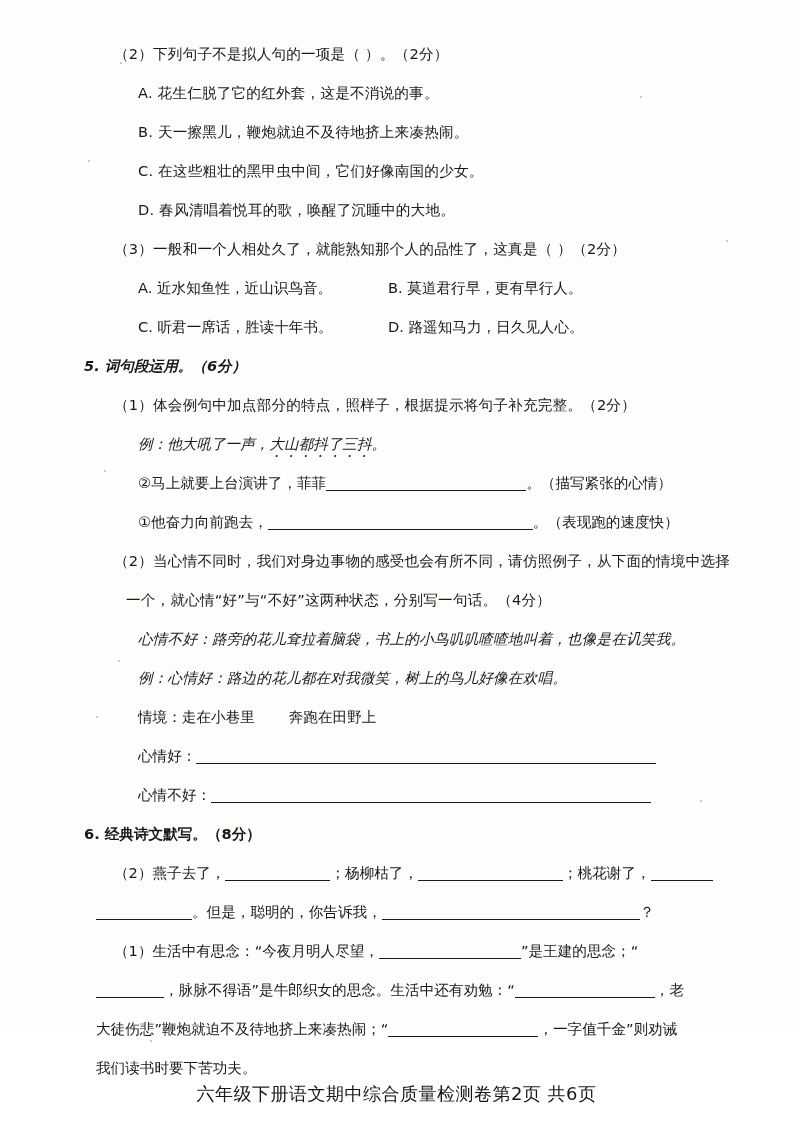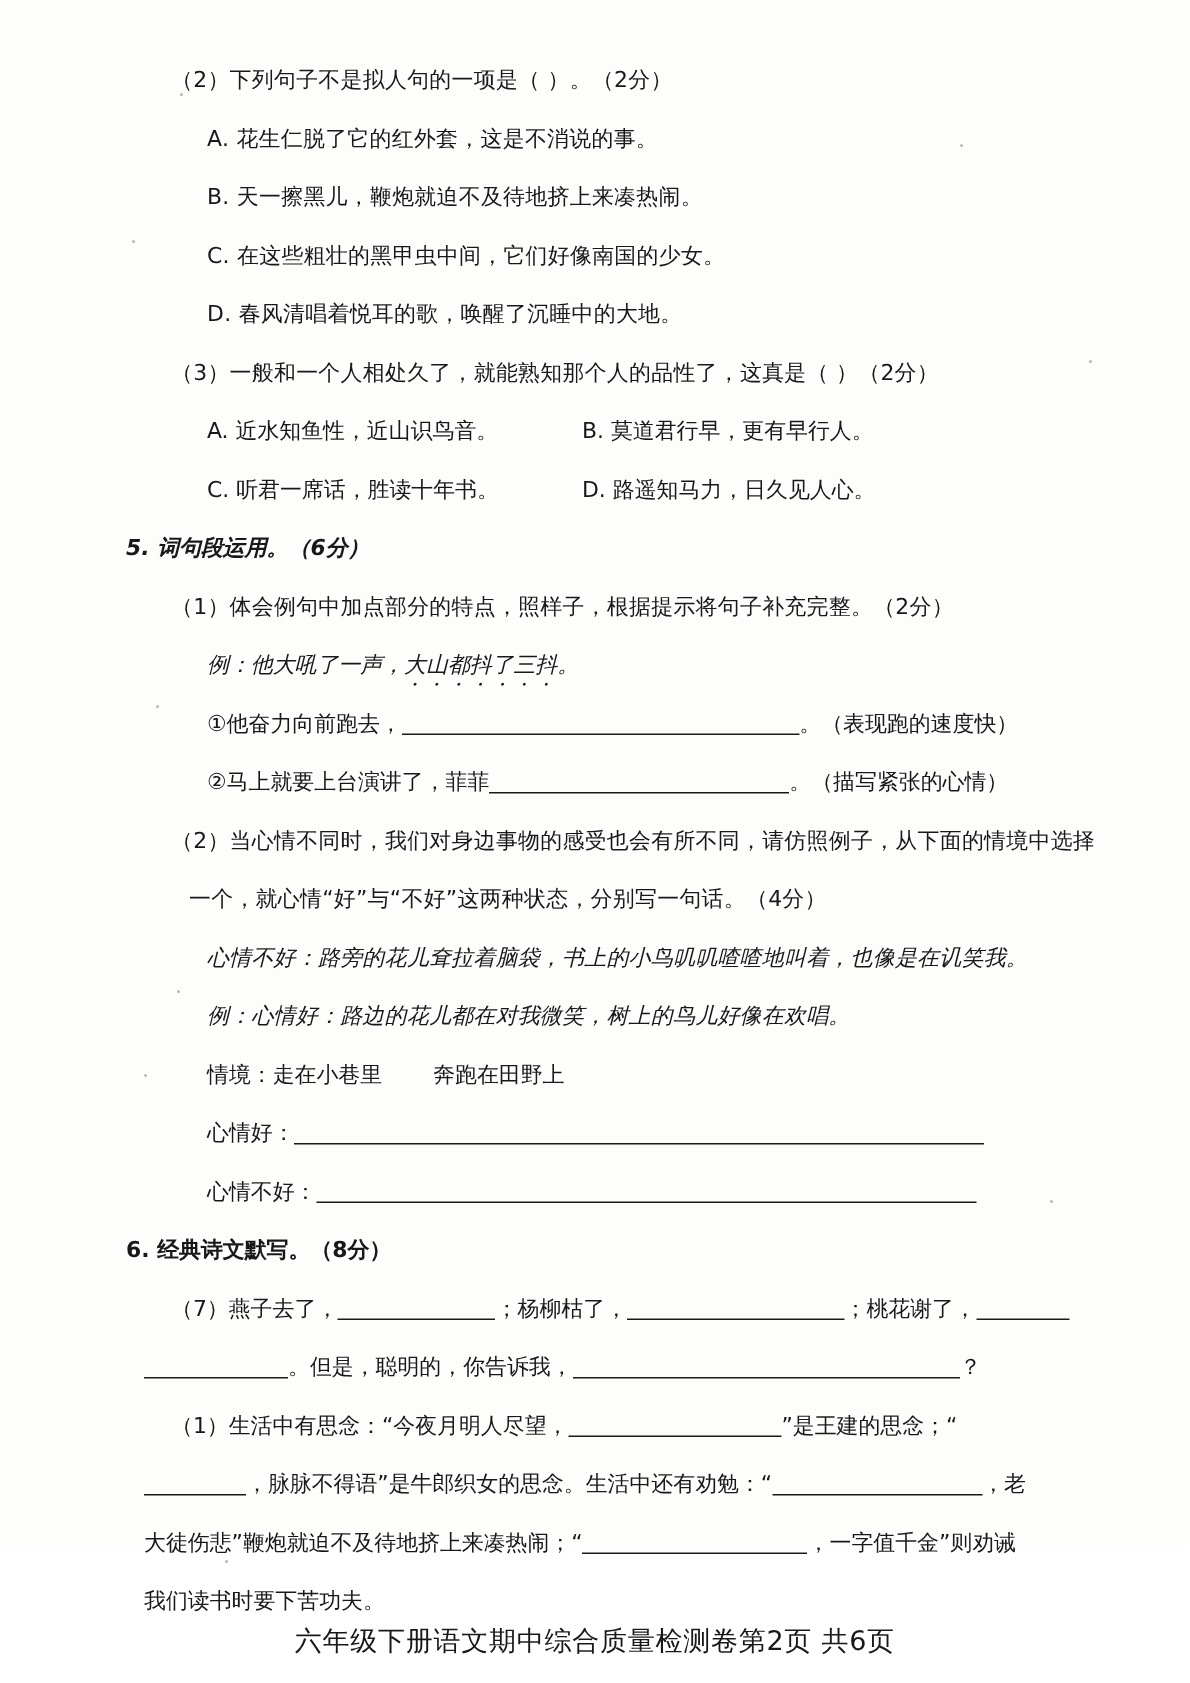--- a/index.html
+++ b/index.html
@@ -128,25 +128,25 @@
     </div>
 
     <div class="num-head" style="margin-left:-12px;font-style:italic;">5. 词句段运用。（6分）</div>
     <div class="line indent1">（1）体会例句中加点部分的特点，照样子，根据提示将句子补充完整。（2分）</div>
 
     <div class="rule-row indent2">
       <span class="hand">例：</span><span class="hand">他大吼了一声，</span><span class="hand dotted"><span>大</span><span>山</span><span>都</span><span>抖</span><span>了</span><span>三</span><span>抖</span></span><span class="hand">。</span>
     </div>
 
     <div class="rule-row indent2">
-      <span>①他奋力向前跑去，</span><span class="blank" style="width:265px;"></span><span>。（表现跑的速度快）</span>
+      <span>②马上就要上台演讲了，菲菲</span><span class="blank" style="width:200px;"></span><span>。（描写紧张的心情）</span>
     </div>
 
     <div class="rule-row indent2">
-      <span>②马上就要上台演讲了，菲菲</span><span class="blank" style="width:200px;"></span><span>。（描写紧张的心情）</span>
+      <span>①他奋力向前跑去，</span><span class="blank" style="width:265px;"></span><span>。（表现跑的速度快）</span>
     </div>
 
     <div class="line indent1">（2）当心情不同时，我们对身边事物的感受也会有所不同，请仿照例子，从下面的情境中选择</div>
     <div class="line indent2" style="padding-left:30px;">一个，就心情“好”与“不好”这两种状态，分别写一句话。（4分）</div>
 
     <div class="line indent2 hand">心情不好：路旁的花儿耷拉着脑袋，书上的小鸟叽叽喳喳地叫着，也像是在讥笑我。</div>
     <div class="line indent2 hand">例：心情好：路边的花儿都在对我微笑，树上的鸟儿好像在欢唱。</div>
 
     <div class="rule-row indent2">
       <span>情境：</span><span>走在小巷里</span><span style="display:inline-block;width:34px;"></span><span>奔跑在田野上</span>
@@ -155,21 +155,21 @@
     <div class="rule-row indent2">
       <span>心情好：</span><span class="blank" style="width:460px;"></span>
     </div>
     <div class="rule-row indent2">
       <span>心情不好：</span><span class="blank" style="width:440px;"></span>
     </div>
 
     <div class="num-head" style="margin-left:-12px;">6. 经典诗文默写。（8分）</div>
 
     <div class="rule-row indent1">
-      <span>（7）燕子去了，</span><span class="blank" style="width:105px;"></span><span>；杨柳枯了，</span><span class="blank" style="width:145px;"></span><span>；桃花谢了，</span><span class="blank" style="width:62px;"></span>
+      <span>（2）燕子去了，</span><span class="blank" style="width:105px;"></span><span>；杨柳枯了，</span><span class="blank" style="width:145px;"></span><span>；桃花谢了，</span><span class="blank" style="width:62px;"></span>
     </div>
     <div class="rule-row">
       <span class="blank" style="width:96px;"></span><span>。但是，聪明的，你告诉我，</span><span class="blank" style="width:258px;"></span><span>？</span>
     </div>
 
     <div class="rule-row indent1">
       <span>（1）生活中有思念：“今夜月明人尽望，</span><span class="blank" style="width:142px;"></span><span>”是王建的思念；“</span>
     </div>
     <div class="rule-row">
       <span class="blank" style="width:68px;"></span><span>，脉脉不得语”是牛郎织女的思念。生活中还有劝勉：“</span><span class="blank" style="width:140px;"></span><span>，老</span>

